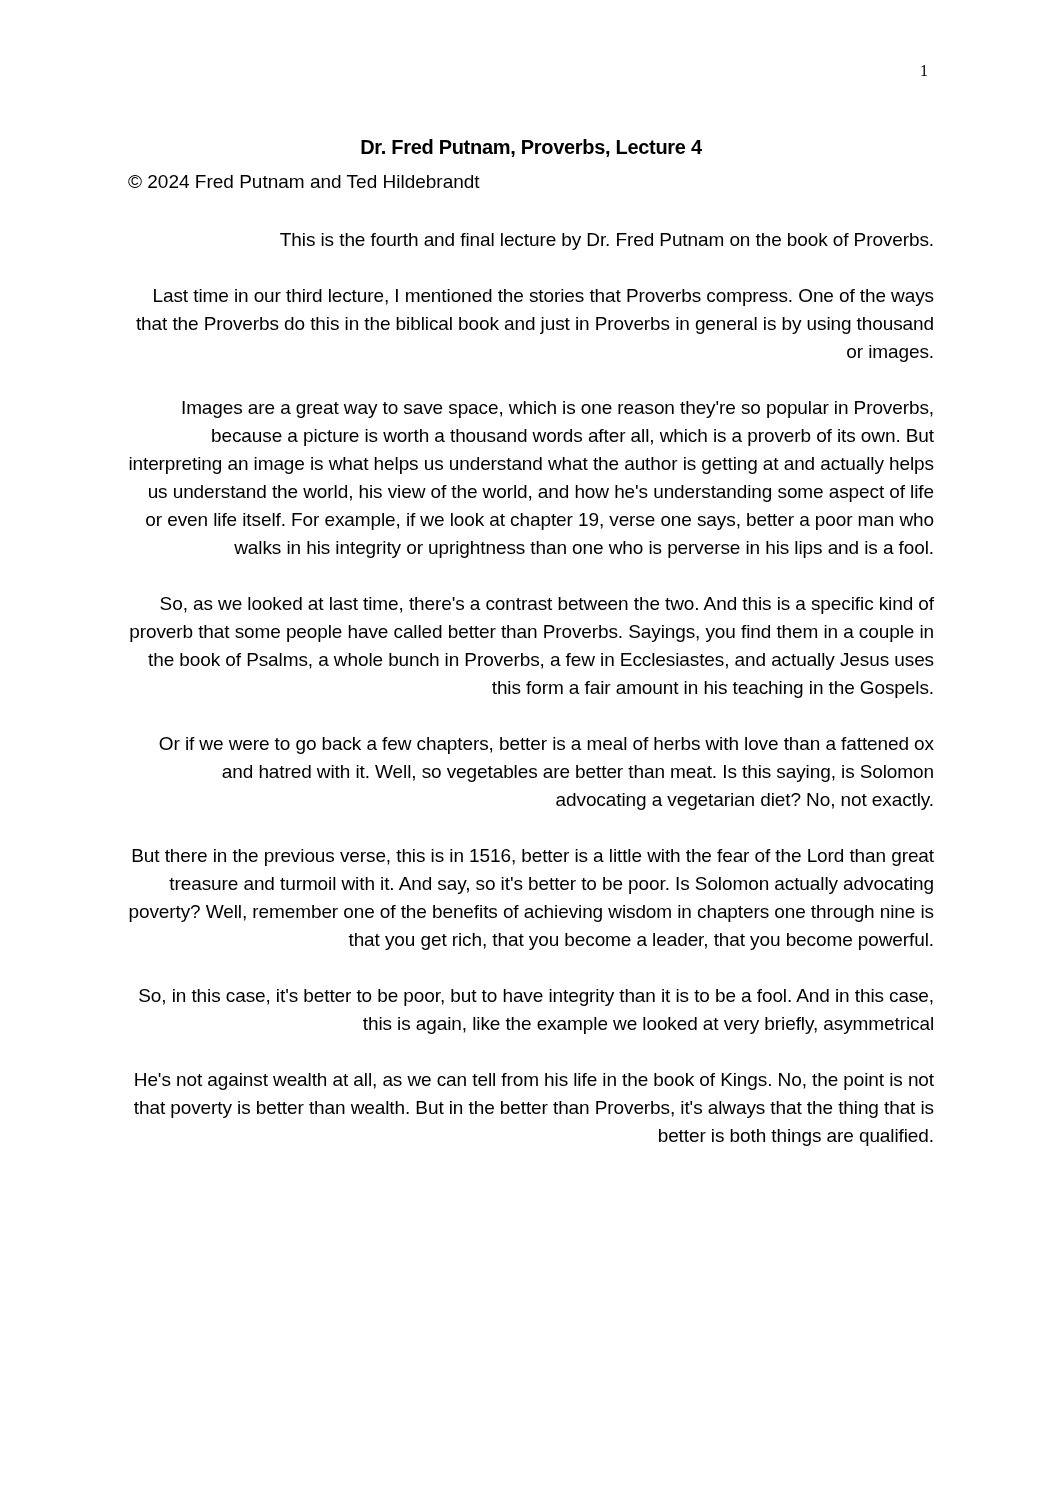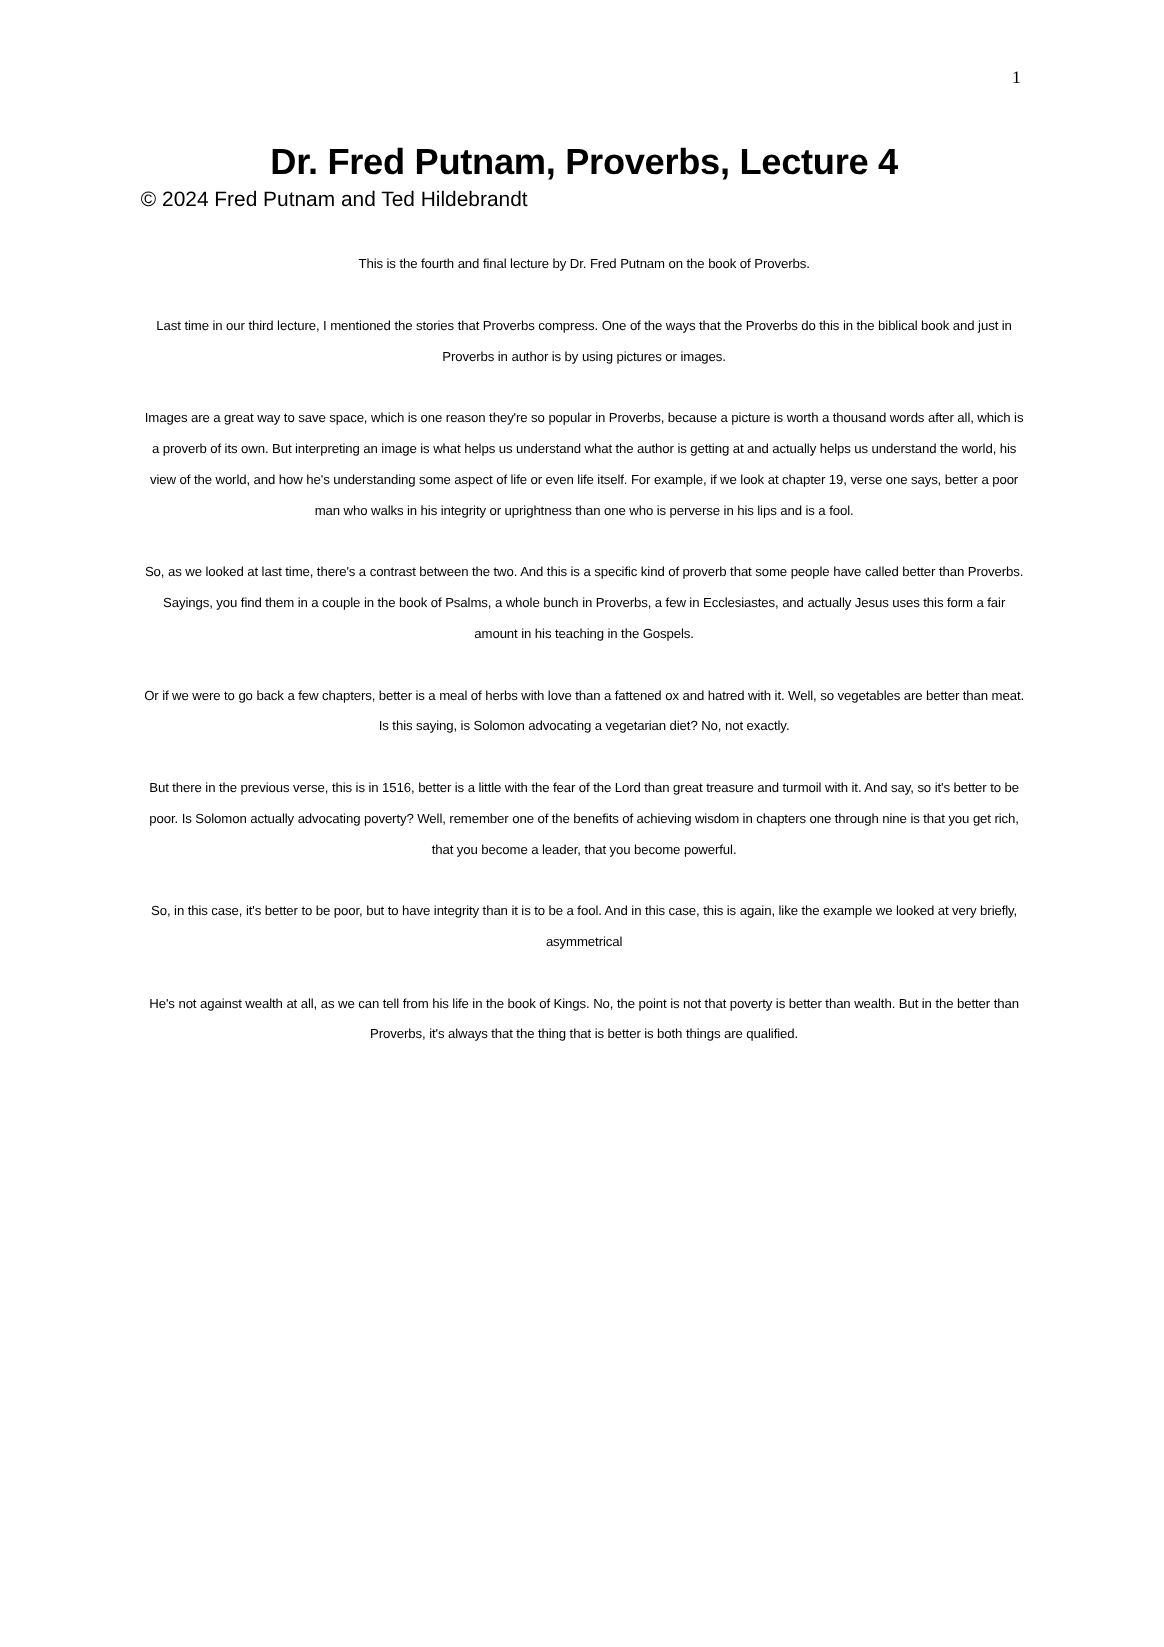--- a/index.html
+++ b/index.html
@@ -22,50 +22,50 @@
     color: #000000;
   }
   .content {
     position: absolute;
     top: 130px;
     left: 128px;
     width: 806px;
   }
   .doc-title {
     text-align: center;
-    font-size: 33px;
+    font-size: 20px;
     font-weight: bold;
     line-height: 34px;
     letter-spacing: -0.3px;
   }
   .doc-copyright {
     font-size: 19px;
     line-height: 28px;
     margin-top: 4px;
     margin-bottom: 30px;
   }
   .body-text p {
-    font-size: 12px;
+    font-size: 19px;
     line-height: 28px;
     letter-spacing: -0.1px;
     margin-bottom: 28px;
-    text-align: center;
+    text-align: right;
   }
 </style>
 </head>
 <body>
 
 <div class="page">
   <div class="page-number">1</div>
   <div class="content">
     <h1 class="doc-title">Dr. Fred Putnam, Proverbs, Lecture 4</h1>
     <div class="doc-copyright">© 2024 Fred Putnam and Ted Hildebrandt</div>
     <div class="body-text">
       <p>This is the fourth and final lecture by Dr. Fred Putnam on the book of Proverbs.</p>
-      <p>Last time in our third lecture, I mentioned the stories that Proverbs compress. One of the ways that the Proverbs do this in the biblical book and just in Proverbs in author is by using pictures or images.</p>
+      <p>Last time in our third lecture, I mentioned the stories that Proverbs compress. One of the ways that the Proverbs do this in the biblical book and just in Proverbs in general is by using thousand or images.</p>
       <p>Images are a great way to save space, which is one reason they're so popular in Proverbs, because a picture is worth a thousand words after all, which is a proverb of its own. But interpreting an image is what helps us understand what the author is getting at and actually helps us understand the world, his view of the world, and how he's understanding some aspect of life or even life itself. For example, if we look at chapter 19, verse one says, better a poor man who walks in his integrity or uprightness than one who is perverse in his lips and is a fool.</p>
       <p>So, as we looked at last time, there's a contrast between the two. And this is a specific kind of proverb that some people have called better than Proverbs. Sayings, you find them in a couple in the book of Psalms, a whole bunch in Proverbs, a few in Ecclesiastes, and actually Jesus uses this form a fair amount in his teaching in the Gospels.</p>
       <p>Or if we were to go back a few chapters, better is a meal of herbs with love than a fattened ox and hatred with it. Well, so vegetables are better than meat. Is this saying, is Solomon advocating a vegetarian diet? No, not exactly.</p>
       <p>But there in the previous verse, this is in 1516, better is a little with the fear of the Lord than great treasure and turmoil with it. And say, so it's better to be poor. Is Solomon actually advocating poverty? Well, remember one of the benefits of achieving wisdom in chapters one through nine is that you get rich, that you become a leader, that you become powerful.</p>
       <p>So, in this case, it's better to be poor, but to have integrity than it is to be a fool. And in this case, this is again, like the example we looked at very briefly, asymmetrical</p>
       <p>He's not against wealth at all, as we can tell from his life in the book of Kings. No, the point is not that poverty is better than wealth. But in the better than Proverbs, it's always that the thing that is better is both things are qualified.</p>
     </div>
   </div>
 </div>
 

